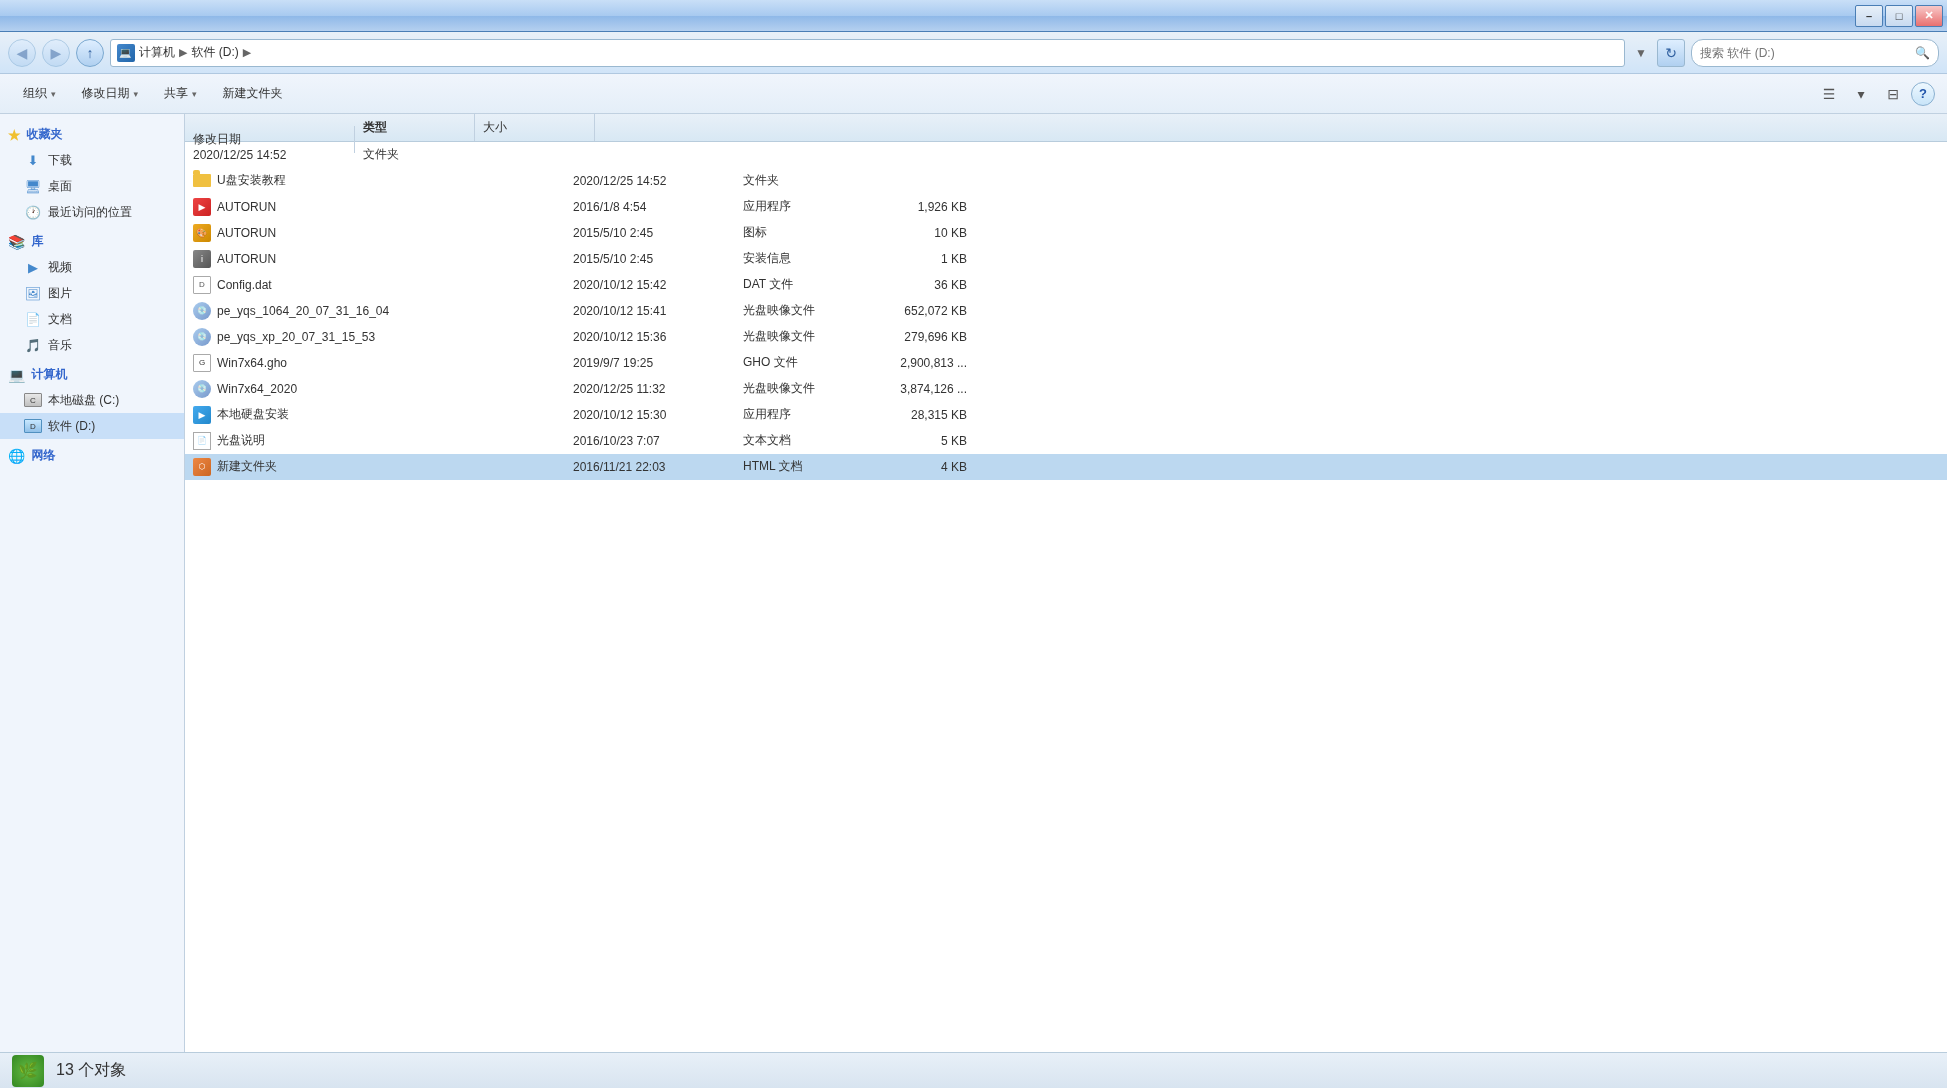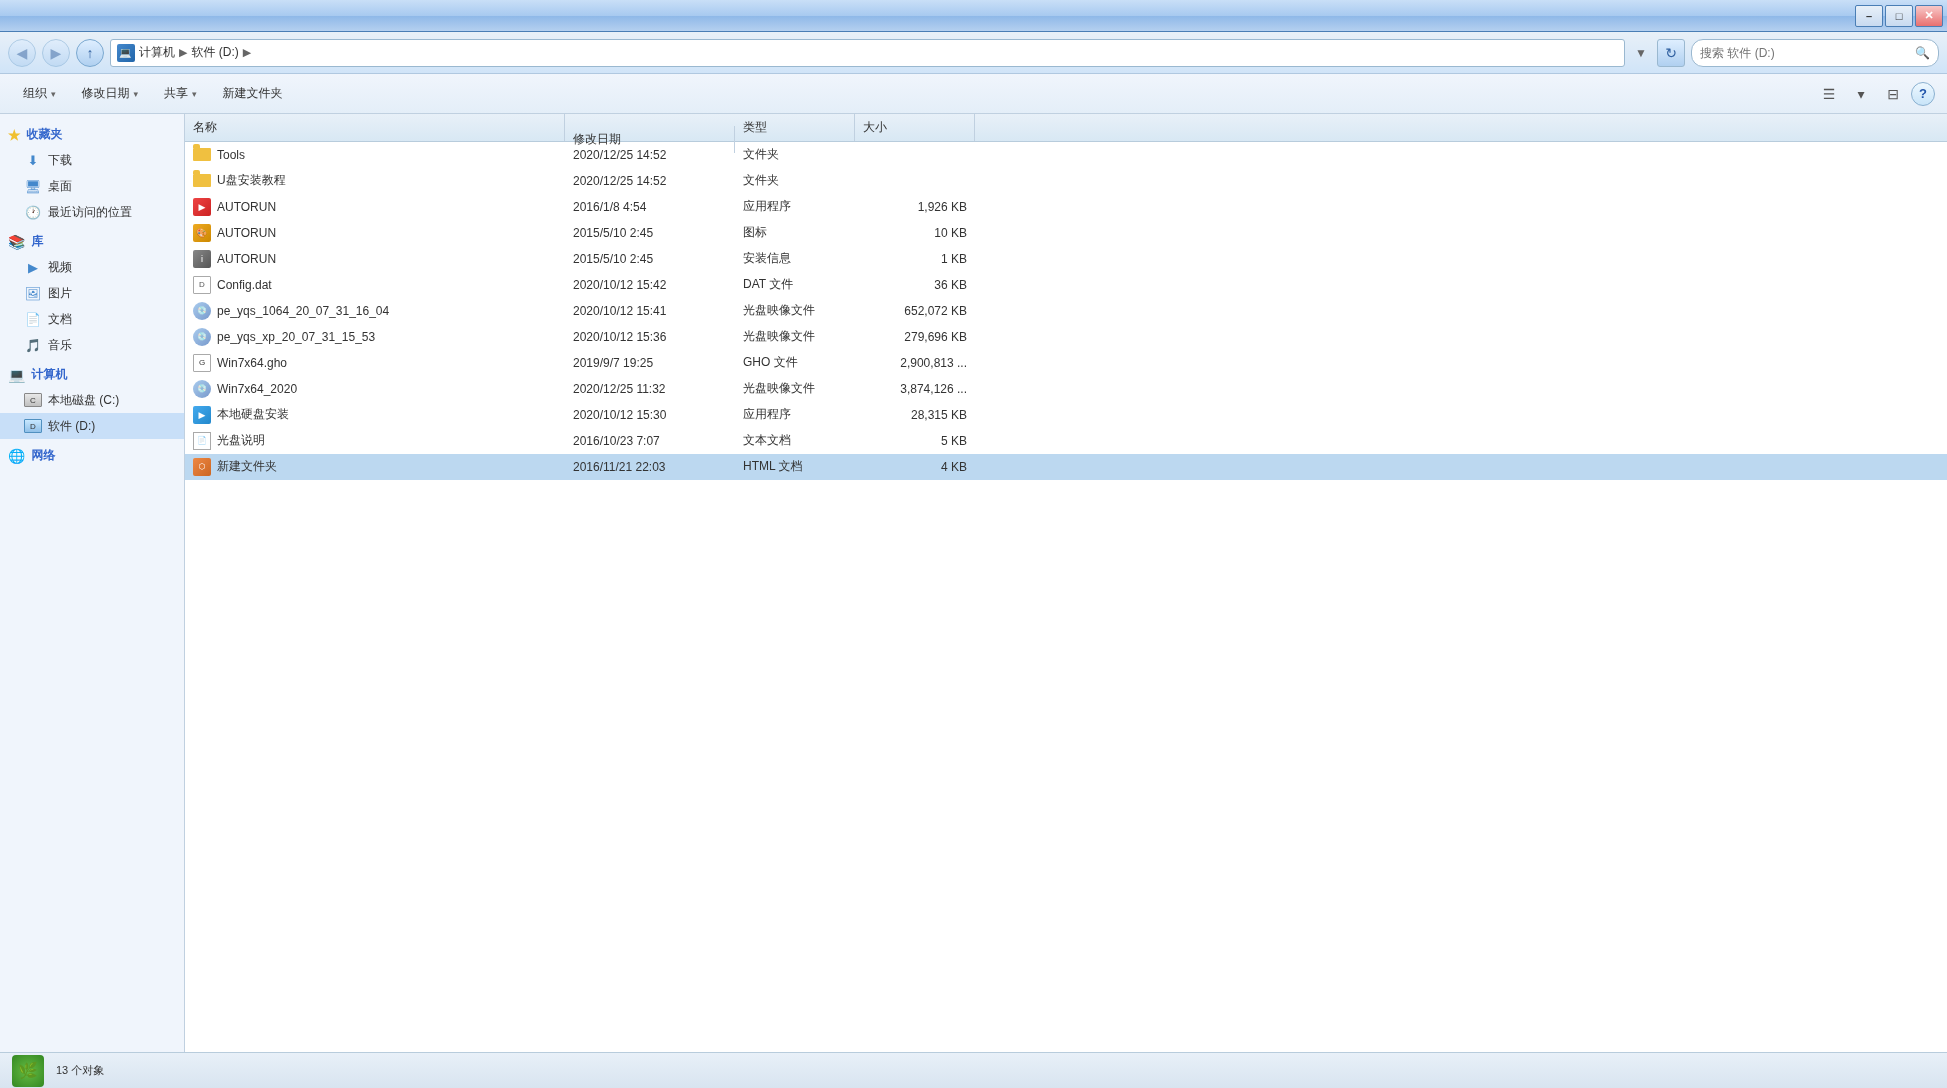--- a/index.html
+++ b/index.html
@@ -250,21 +250,21 @@
       font-size: 12px;
       color: #333;
       cursor: pointer;
       height: 100%;
       display: flex;
       align-items: center;
       border-right: 1px solid #c0d0e0;
     }
     .col-name { width: 380px; }
     .col-date { width: 170px; margin-top: 24px; }
-    .col-type { width: 120px; }
+    .col-type { width: 120px; font-weight: bold; }
     .col-size { width: 120px; }
 
     .file-list { flex: 1; overflow-y: auto; }
     .file-row {
       display: flex;
       align-items: center;
       height: 26px;
       padding: 0;
       cursor: pointer;
       border-bottom: 1px solid transparent;
@@ -383,21 +383,21 @@
       padding: 0 12px;
       gap: 12px;
     }
     .status-app-icon {
       width: 32px; height: 32px;
       background: radial-gradient(circle, #66bb44, #338822);
       border-radius: 4px;
       display: flex; align-items: center; justify-content: center;
       color: white; font-size: 16px;
     }
-    .status-text { font-size: 11px; color: #333; }
+    .status-text { font-size: 16px; color: #333; }
 
     
     ::-webkit-scrollbar { width: 14px; }
     ::-webkit-scrollbar-track { background: #f0f0f0; }
     ::-webkit-scrollbar-thumb { background: #c0d0e0; border: 1px solid #a0b8cc; border-radius: 2px; }
 
     .toolbar-view-btn {
       width: 28px; height: 28px;
       border: 1px solid transparent;
       border-radius: 3px;
@@ -561,34 +561,27 @@
       <div class="sidebar-header">
         <span class="network-icon">🌐</span>
         <span>网络</span>
       </div>
     </div>
   </div>
 
   <div class="file-area">
 
     <div class="file-header">
-      <div class="file-header-col col-name">名称</div>
       <div class="file-header-col col-date">修改日期</div>
       <div class="file-header-col col-type">类型</div>
       <div class="file-header-col col-size">大小</div>
     </div>
 
     <div class="file-list" id="file-list">
     <div class="file-row">
-    <div class="file-cell name">
-      <div class="file-icon">
-              <div class="icon-folder"></div>
-            </div>
-      <span>Tools</span>
-    </div>
     <div class="file-cell date">2020/12/25 14:52</div>
     <div class="file-cell type">文件夹</div>
     <div class="file-cell size"></div>
   </div>
         <div class="file-row">
     <div class="file-cell name">
       <div class="file-icon">
               <div class="icon-folder"></div>
             </div>
       <span>U盘安装教程</span>

